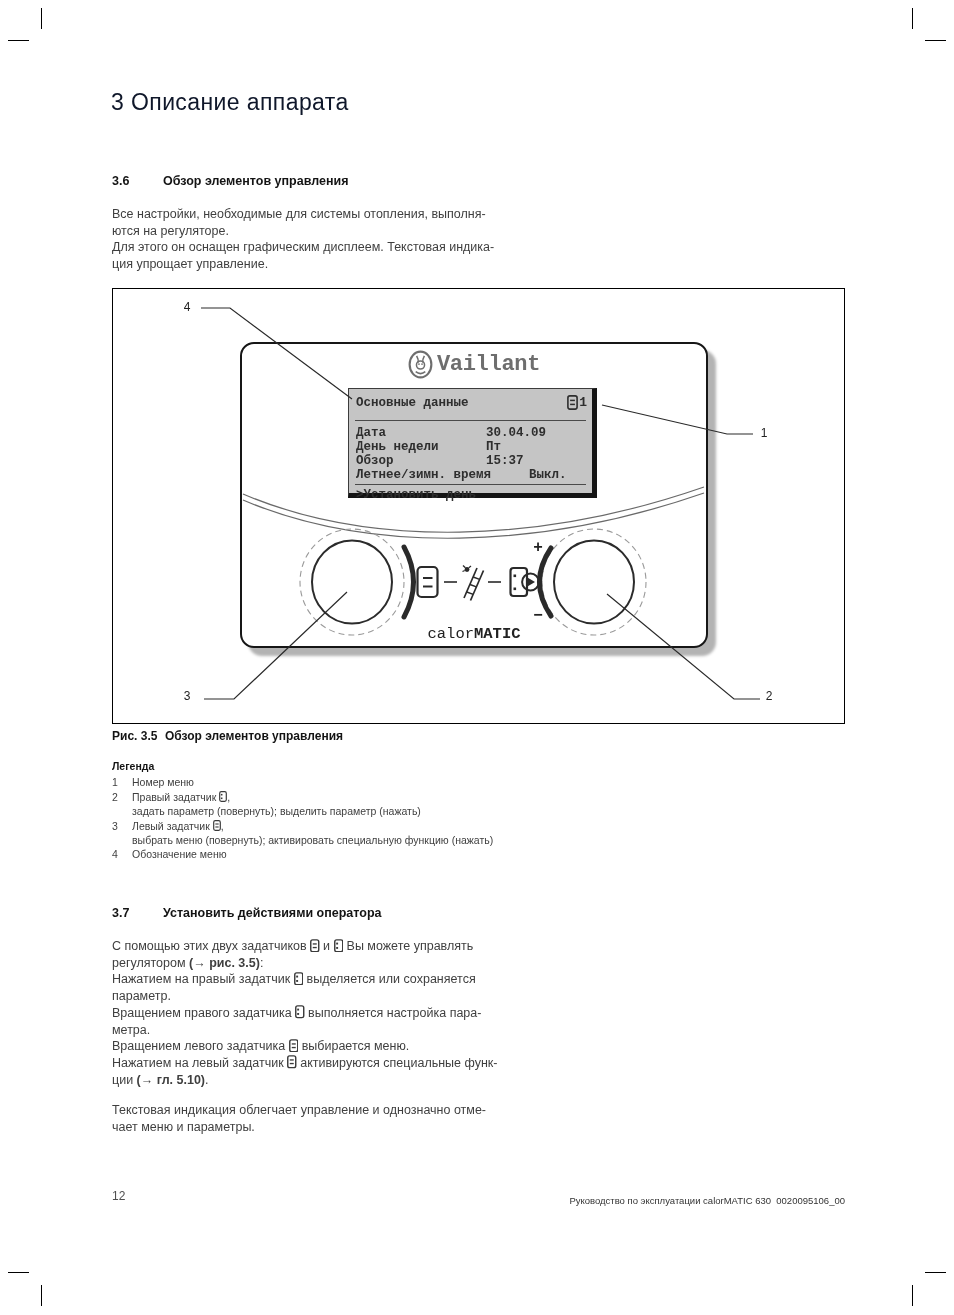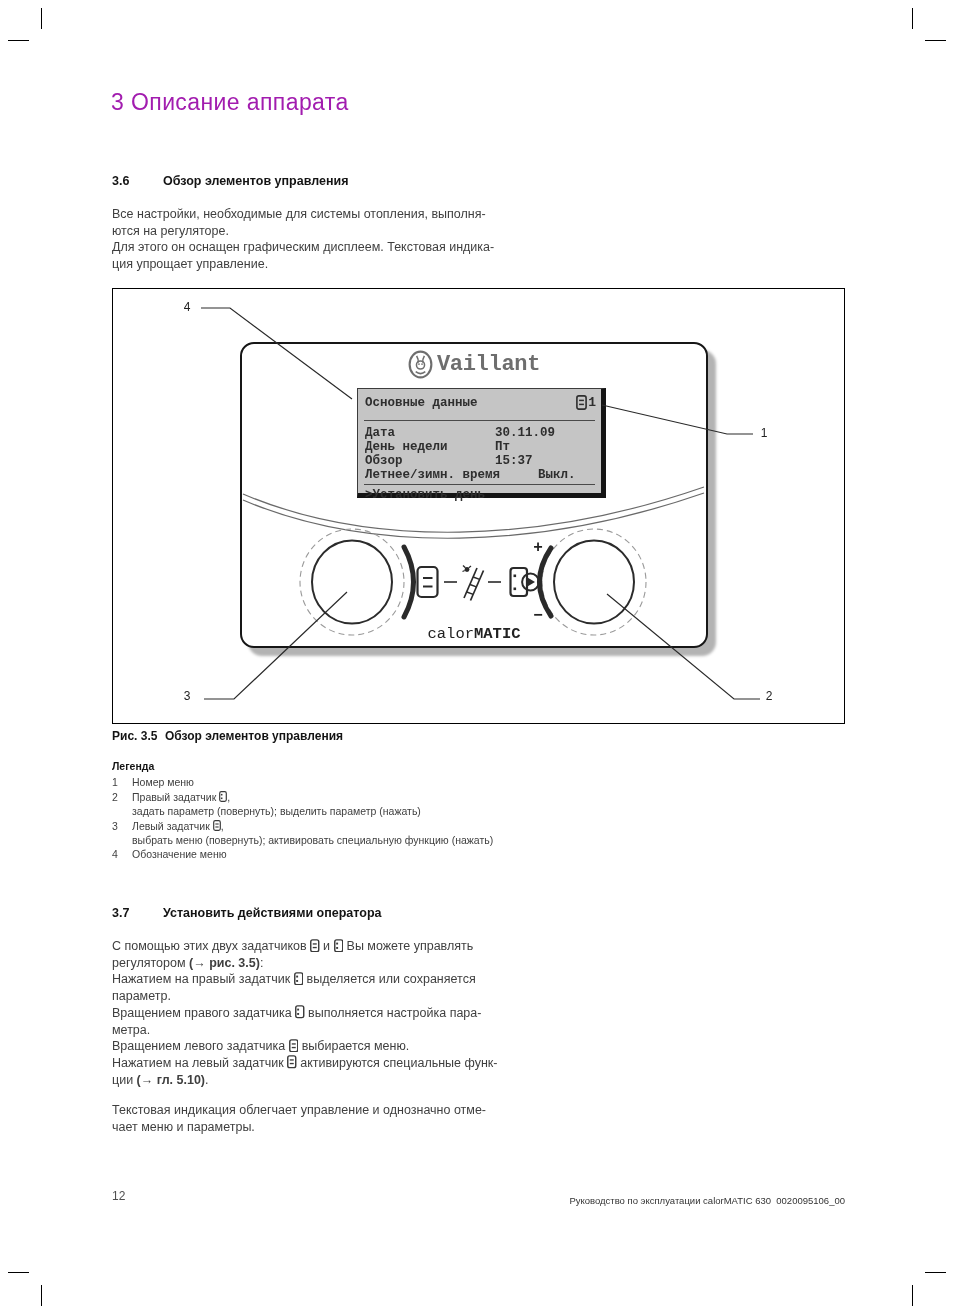--- a/index.html
+++ b/index.html
@@ -5,40 +5,40 @@
   html,body{margin:0;padding:0;}
   body{
     width:954px;height:1315px;position:relative;background:#ffffff;
     font-family:"Liberation Sans","DejaVu Sans",sans-serif;color:#3f3f3f;overflow:hidden;
   }
   
   .cm{position:absolute;background:#000;}
   .cm.v{width:1.3px;height:21px;}
   .cm.h{width:21px;height:1.3px;}
 
-  .page-header{position:absolute;left:111px;top:89px;font-size:23px;color:#a21caf;letter-spacing:.4px;}
+  .page-header{position:absolute;left:111px;top:89px;font-size:23px;color:#0f172a;letter-spacing:.4px;}
 
   .sec-head{position:absolute;left:112px;display:flex;font-size:12.5px;font-weight:bold;color:#141414;}
   .sec-head .num{width:51px;flex:0 0 51px;}
   .para{position:absolute;left:112px;font-size:12.5px;color:#3f3f3f;}
   .para .ln{line-height:16.7px;white-space:pre;}
 
   
   .figure{position:absolute;left:112px;top:288px;width:731px;height:434px;border:1.5px solid #000;background:#fff;}
   .fig-svg{position:absolute;left:0;top:0;width:100%;height:100%;z-index:6;pointer-events:none;}
   .callout{position:absolute;z-index:7;width:16px;text-align:center;font-size:12px;color:#222;}
 
   
   .device{position:absolute;left:127px;top:53px;width:468px;height:306px;background:#fff;
     border:2.5px solid #161616;border-radius:14px;box-shadow:8px 8px 3px #b3b3b3;box-sizing:border-box;z-index:1;font-family:Liberation Mono, monospace;}
   .dev-svg{position:absolute;left:0;top:0;width:463px;height:301px;z-index:1;}
   .logo-row{position:absolute;left:0;right:0;top:6px;display:flex;justify-content:center;align-items:center;gap:4px;z-index:2;}
   .logo-text{font-size:22px;font-weight:bold;color:#6e6e6e;letter-spacing:-.3px;}
 
-  .display{position:absolute;left:115px;top:44px;width:243px;height:104px;background:#c5c5c5;
+  .display{position:absolute;left:106px;top:44px;width:243px;height:104px;background:#c5c5c5;
     border:1.5px solid #3c3c3c;border-right:5px solid #141414;border-bottom:5px solid #141414;z-index:3;
     font-weight:bold;color:#2e2e2e;font-size:12.5px;}
   .display .d-title{position:absolute;left:7px;top:7px;}
   .display .d-menuicon{position:absolute;right:5px;top:6px;display:flex;align-items:center;gap:1px;font-size:13px;}
   .display .d-sep{position:absolute;left:6px;right:6px;height:1.3px;background:#4a4a4a;}
   .display .d-row{position:absolute;left:7px;right:4px;height:14px;}
   .display .d-row .val{position:absolute;left:130px;top:0;}
   .display .d-row .val.wide{left:173px;}
   .display .d-action{position:absolute;left:7px;top:99px;}
 
@@ -155,21 +155,21 @@
         <svg width="11" height="15" viewBox="0 0 11 15">
           <rect x="0.9" y="0.9" width="9.2" height="13.2" rx="2" fill="none" stroke="#2e2e2e" stroke-width="1.6"></rect>
           <line x1="3.1" y1="5.4" x2="7.9" y2="5.4" stroke="#2e2e2e" stroke-width="1.5"></line>
           <line x1="3.1" y1="9.4" x2="7.9" y2="9.4" stroke="#2e2e2e" stroke-width="1.5"></line>
         </svg>
         <span>1</span>
       </div>
       <div class="d-sep" style="top:31px;"></div>
       <div class="d-row" style="top:37px;">
         <span>Дата</span>
-        <span class="val">30.11.09</span>
+        <span class="val">30.04.09</span>
       </div>
       <div class="d-row" style="top:51px;">
         <span>День недели</span>
         <span class="val">Пт</span>
       </div>
       <div class="d-row" style="top:65px;">
         <span>Обзор</span>
         <span class="val">15:37</span>
       </div>
       <div class="d-row" style="top:79px;">

